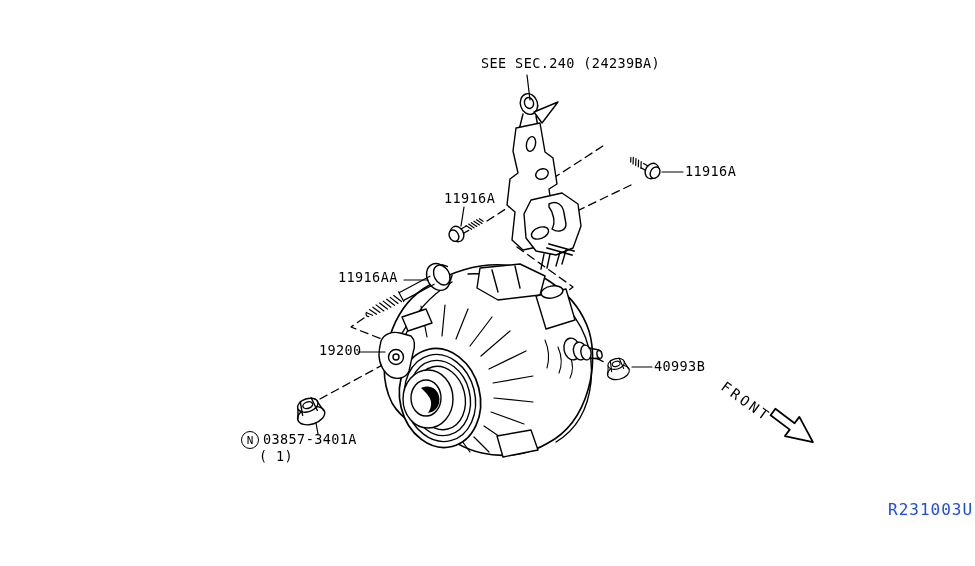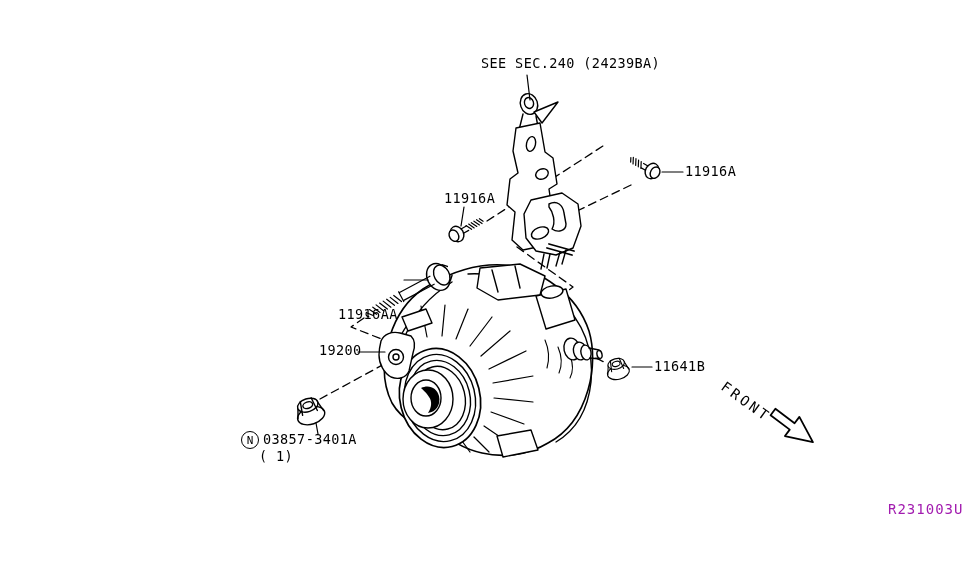--- a/index.html
+++ b/index.html
@@ -13,21 +13,21 @@
   }
   #artwork{position:absolute;left:0;top:0;width:975px;height:566px;}
   .callout{
     position:absolute;
     font-size:13.5px;
     letter-spacing:0.4px;
     white-space:nowrap;
     color:#000;
     line-height:1;
   }
-  .ref{font-size:14px;letter-spacing:1px;color:#a21caf;}
+  .ref{font-size:16px;letter-spacing:1px;color:#1d4ed8;}
   .front{
     transform:rotate(36deg);
     transform-origin:left top;
     letter-spacing:3px;
     font-size:14px;
   }
   .nut-row{display:flex;align-items:center;gap:4px;}
   .n-circle{
     display:inline-flex;align-items:center;justify-content:center;
     width:16px;height:16px;border:1.5px solid #000;border-radius:50%;
@@ -202,25 +202,25 @@
       <path fill="#fff" stroke-width="1.8" transform="translate(776,408) rotate(37)" d="M0,1 L24,1 L24,-7 L50,5 L24,17 L24,9 L0,9 Z"></path>
     </g>
   </svg>
 
   <div class="callout" style="left:481px;top:57px;">SEE SEC.240 (24239BA)</div>
 
   <div class="callout" style="left:685px;top:165px;">11916A</div>
 
   <div class="callout" style="left:444px;top:192px;">11916A</div>
 
-  <div class="callout" style="left:338px;top:271px;margin-top:37px;">11916AA</div>
+  <div class="callout" style="left:338px;top:271px;">11916AA</div>
 
   <div class="callout" style="left:319px;top:344px;">19200</div>
 
-  <div class="callout" style="left:654px;top:360px;">11641B</div>
+  <div class="callout" style="left:654px;top:360px;">40993B</div>
 
   <div class="callout nut-row" style="left:241px;top:431px;">
     <span class="n-circle">N</span>
     <span>03857-3401A</span>
   </div>
   <div class="callout" style="left:259px;top:450px;">( 1)</div>
 
   <div class="callout front" style="left:727px;top:379px;">FRONT</div>
 
   <div class="callout ref" style="left:888px;top:502px;">R231003U</div>

